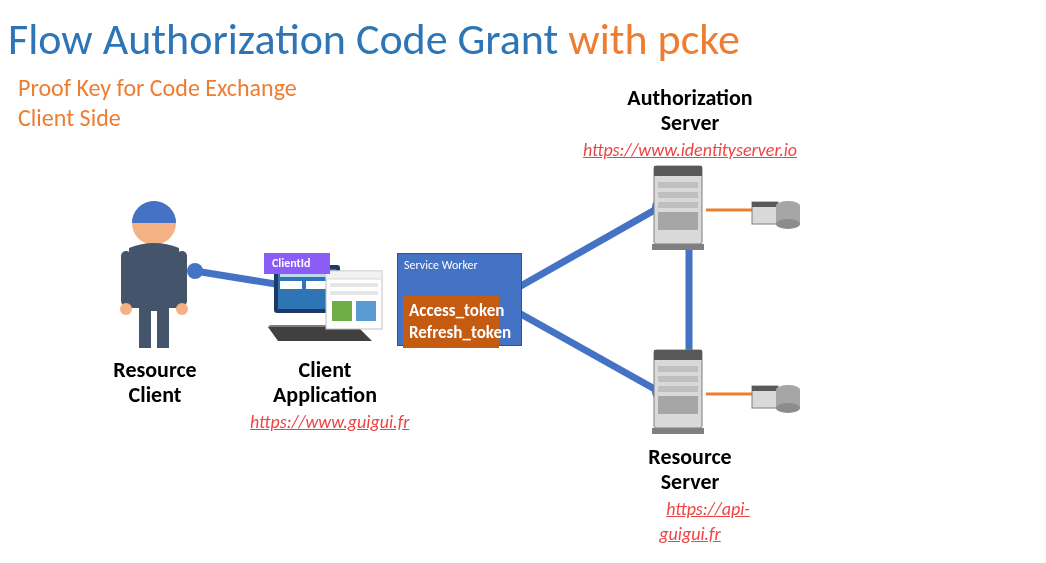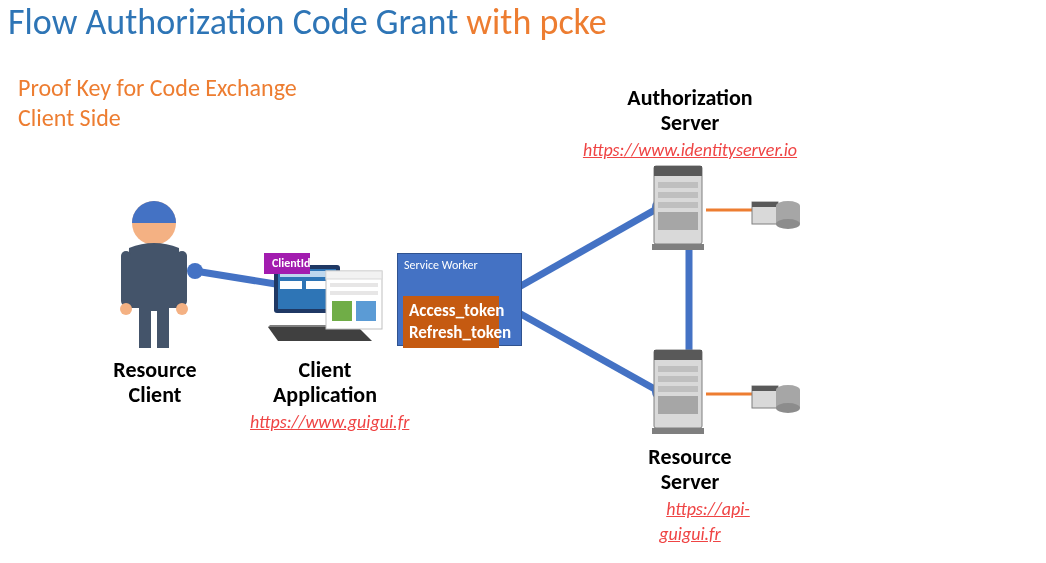--- a/index.html
+++ b/index.html
@@ -13,22 +13,22 @@
     overflow: hidden;
   }
   .canvas {
     position: relative;
     width: 1046px;
     height: 563px;
   }
   .title {
     position: absolute;
     left: 8px;
-    top: 0px;
-    font-size: 36px;
+    top: 12px;
+    font-size: 44px;
     font-weight: 400;
     white-space: nowrap;
   }
   .title .t1 { color: #2E75B6; }
   .title .t2 { color: #ED7D31; }
   .subtitle {
     position: absolute;
     left: 5px;
     top: 73px;
     font-size: 24px;
@@ -78,25 +78,25 @@
     position: absolute;
     left: 266px;
     top: 263px;
     width: 120px;
     height: 85px;
   }
   .clientid-badge {
     position: absolute;
     left: 264px;
     top: 253px;
-    background: #a21caf;
+    background: #8b5cf6;
     color: #fff;
     font-size: 12px;
     font-weight: 700;
-    padding: 3px 0 4px 8px;
+    padding: 3px 20px 4px 8px;
     z-index: 5;
   }
   
   .sw-box {
     position: absolute;
     left: 397px;
     top: 253px;
     width: 125px;
     height: 93px;
     background: #4472C4;

